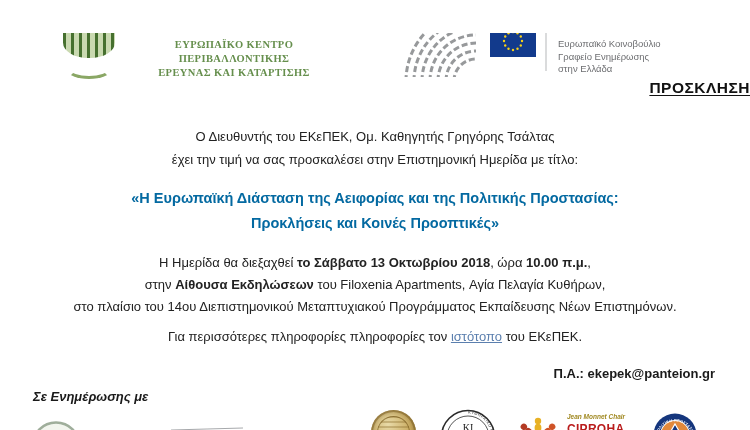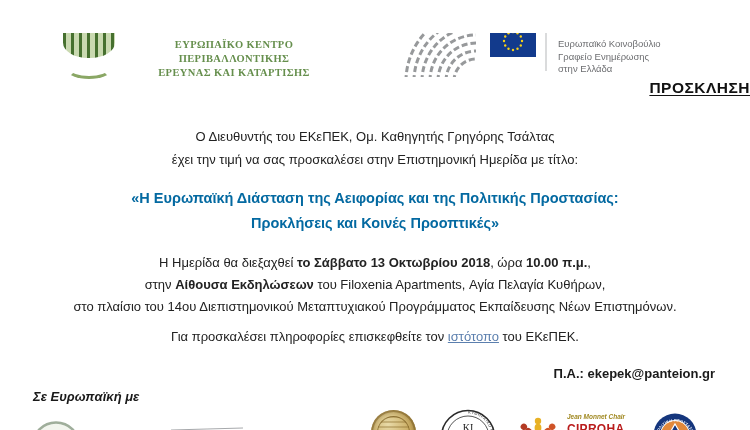--- a/index.html
+++ b/index.html
@@ -114,25 +114,25 @@
 
   <div class="cl" style="top:222px">
     <span>Η Ημερίδα θα διεξαχθεί </span><span class="bold">το Σάββατο 13 Οκτωβρίου 2018</span><span>, ώρα </span><span class="bold">10.00 π.μ.</span><span>,</span>
   </div>
   <div class="cl" style="top:244px">
     <span>στην </span><span class="bold">Αίθουσα Εκδηλώσεων</span><span> του Filoxenia Apartments, Αγία Πελαγία Κυθήρων,</span>
   </div>
   <div class="cl" style="top:266px">στο πλαίσιο του 14ου Διεπιστημονικού Μεταπτυχιακού Προγράμματος Εκπαίδευσης Νέων Επιστημόνων.</div>
 
   <div class="cl" style="top:296px">
-    <span>Για προσκαλέσει πληροφορίες επισκεφθείτε τον </span><a class="link" href="#">ιστότοπο</a><span> του ΕΚεΠΕΚ.</span>
+    <span>Για περισσότερες πληροφορίες πληροφορίες τον </span><a class="link" href="#">ιστότοπο</a><span> του ΕΚεΠΕΚ.</span>
   </div>
 
   <div class="contact">Π.Α.: ekepek@panteion.gr</div>
-  <div class="collab">Σε Ευρωπαϊκή με</div>
+  <div class="collab">Σε Ενημέρωσης με</div>
 
   <svg class="nature-logo" width="52" height="52" viewBox="0 0 52 52">
     <circle cx="26" cy="26" r="23.5" fill="#f2f5ee" stroke="#9fae9b" stroke-width="2.5"></circle>
     <g fill="none" stroke="#778a74" stroke-width="1.4">
       <ellipse cx="25" cy="26" rx="14" ry="9.5" transform="rotate(-18 25 26)"></ellipse>
       <path d="M 37,17 q 4,-2 5,1 q -1,3 -5,2"></path>
       <path d="M 14,23 q 11,-6 23,-1"></path>
       <path d="M 15,31 q 10,5 20,-1"></path>
       <path d="M 13,19 q -4,-3 -2,-6"></path>
       <path d="M 14,34 q -5,2 -4,6"></path>

